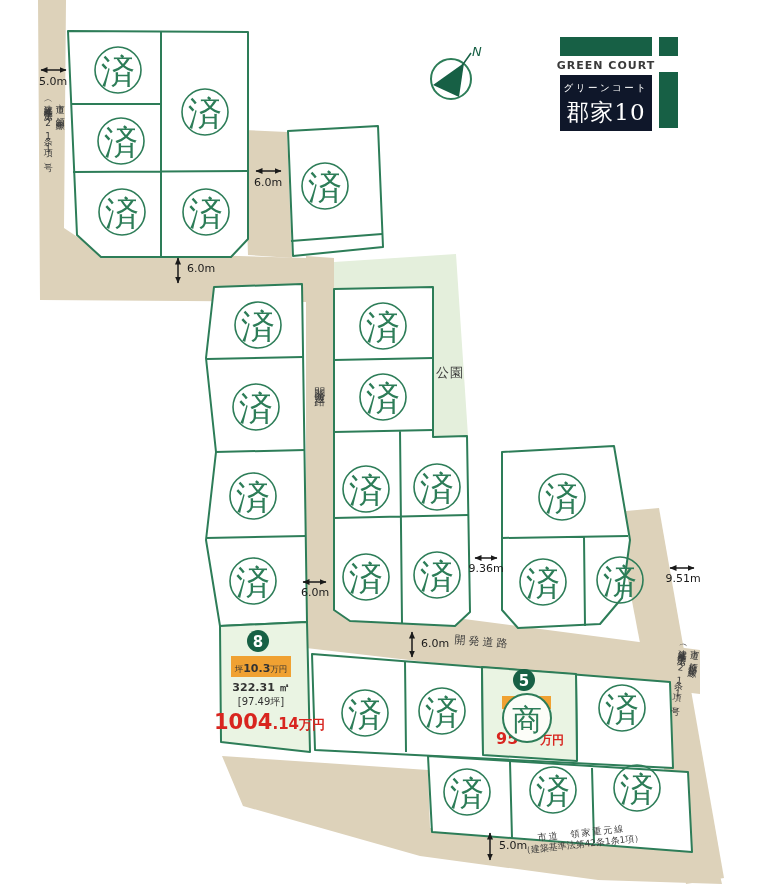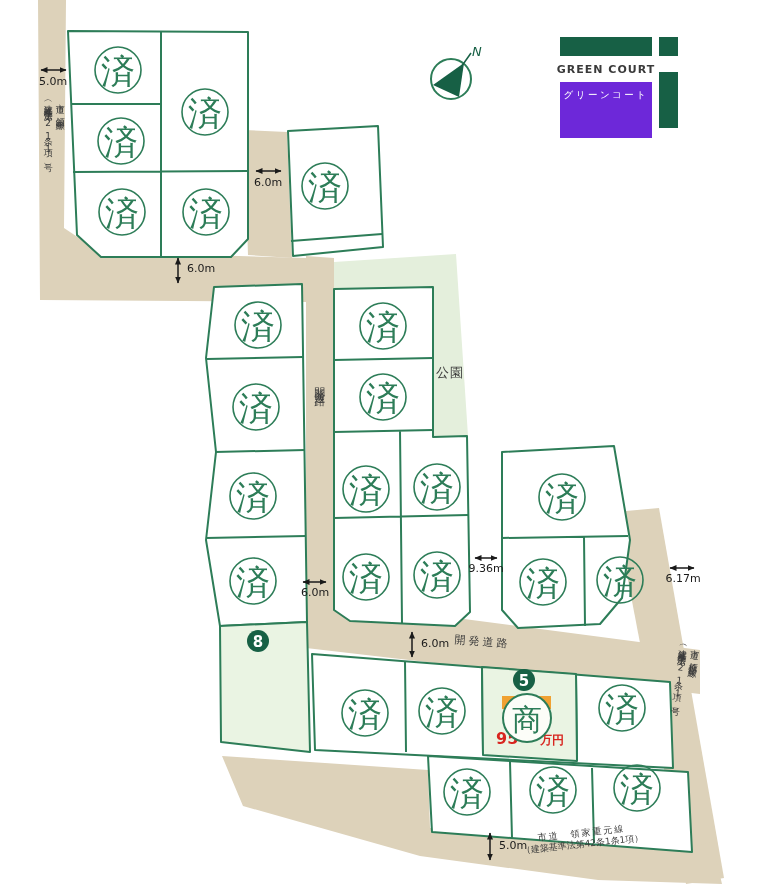--- a/index.html
+++ b/index.html
@@ -29,23 +29,23 @@
   .devroad-h{font-size:11px;color:#3a3a3a;letter-spacing:3px;transform:rotate(4.5deg);transform-origin:left top;}
   .park-lbl{font-size:13px;color:#3a3a3a;letter-spacing:1px;}
   .road-bottom-lbl{width:240px;text-align:center;transform:rotate(-6deg);transform-origin:center;
                    font-size:9px;color:#3a3a3a;}
   .road-bottom-lbl .l1{letter-spacing:2px;margin-bottom:1px;}
   .road-right-wrap{transform:rotate(7deg);transform-origin:top left;}
   
   .logo{position:absolute;left:560px;top:37px;display:flex;gap:7px;}
   .logo .main{width:92px;}
   .logo .bar{height:19px;background:#176045;}
-  .logo .band{height:26px;display:flex;align-items:center;justify-content:center;
+  .logo .band{height:19px;display:flex;align-items:center;justify-content:center;
               font-size:11px;font-weight:bold;color:#3a3a3a;letter-spacing:1px;white-space:nowrap;}
-  .logo .box{height:56px;background:#6d28d9;color:#fff;text-align:center;}
+  .logo .box{height:56px;background:#0f172a;color:#fff;text-align:center;}
   .logo .kana{font-size:9.5px;letter-spacing:2.5px;padding-top:7px;white-space:nowrap;}
   .logo .jp{font-size:23px;font-family:"DejaVu Serif",serif;letter-spacing:1px;margin-top:2px;}
   .logo .side{width:19px;display:flex;flex-direction:column;}
   .logo .sq{height:19px;background:#176045;}
   .logo .gap{height:16px;}
   .logo .tall{height:56px;background:#176045;}
   
   .p8{position:absolute;left:214px;top:656px;width:94px;text-align:center;}
   .tsubo-tag{display:inline-block;background:#f0a132;color:#333;padding:1px 4px;white-space:nowrap;}
   .tsubo-tag .sm{font-size:8.5px;}
@@ -242,20 +242,21 @@
       <text x="472" y="56" font-size="13" font-style="italic" fill="#176045">N</text>
     </g>
   </svg>
 
   <div class="logo">
     <div class="main">
       <div class="bar"></div>
       <div class="band">GREEN COURT</div>
       <div class="box">
         <div class="kana">グリーンコート</div>
+        <div class="jp">郡家10</div>
       </div>
     </div>
     <div class="side">
       <div class="sq"></div>
       <div class="gap"></div>
       <div class="tall"></div>
     </div>
   </div>
 
   <div class="lbl vtext" style="left:42px;top:96px;">
@@ -277,18 +278,26 @@
 
   <div class="lbl devroad-v" style="left:312px;top:378px;">開発道路</div>
   <div class="lbl devroad-h" style="left:455px;top:634px;">開発道路</div>
   <div class="lbl park-lbl" style="left:436px;top:366px;">公園</div>
 
   <div class="lbl dim-lbl" style="left:31px;top:76px;">5.0m</div>
   <div class="lbl dim-lbl" style="left:246px;top:177px;">6.0m</div>
   <div class="lbl dim-lbl side" style="left:187px;top:263px;">6.0m</div>
   <div class="lbl dim-lbl" style="left:293px;top:587px;">6.0m</div>
   <div class="lbl dim-lbl" style="left:464px;top:563px;">9.36m</div>
-  <div class="lbl dim-lbl" style="left:661px;top:573px;">6.17m</div>
+  <div class="lbl dim-lbl" style="left:661px;top:573px;">9.51m</div>
   <div class="lbl dim-lbl side" style="left:421px;top:638px;">6.0m</div>
   <div class="lbl dim-lbl side" style="left:499px;top:840px;">5.0m</div>
 
+  <div class="p8">
+    <div>
+      <span class="tsubo-tag"><span class="sm">坪</span><span class="md">10.3</span><span class="sm">万円</span></span>
+    </div>
+    <div class="area">322.31 ㎡</div>
+    <div class="tb">[97.49坪]</div>
+    <div class="price"><span class="big">1004</span><span class="dec">.14</span><span class="un">万円</span></div>
+  </div>
 
 </div>
 
 </body></html>

